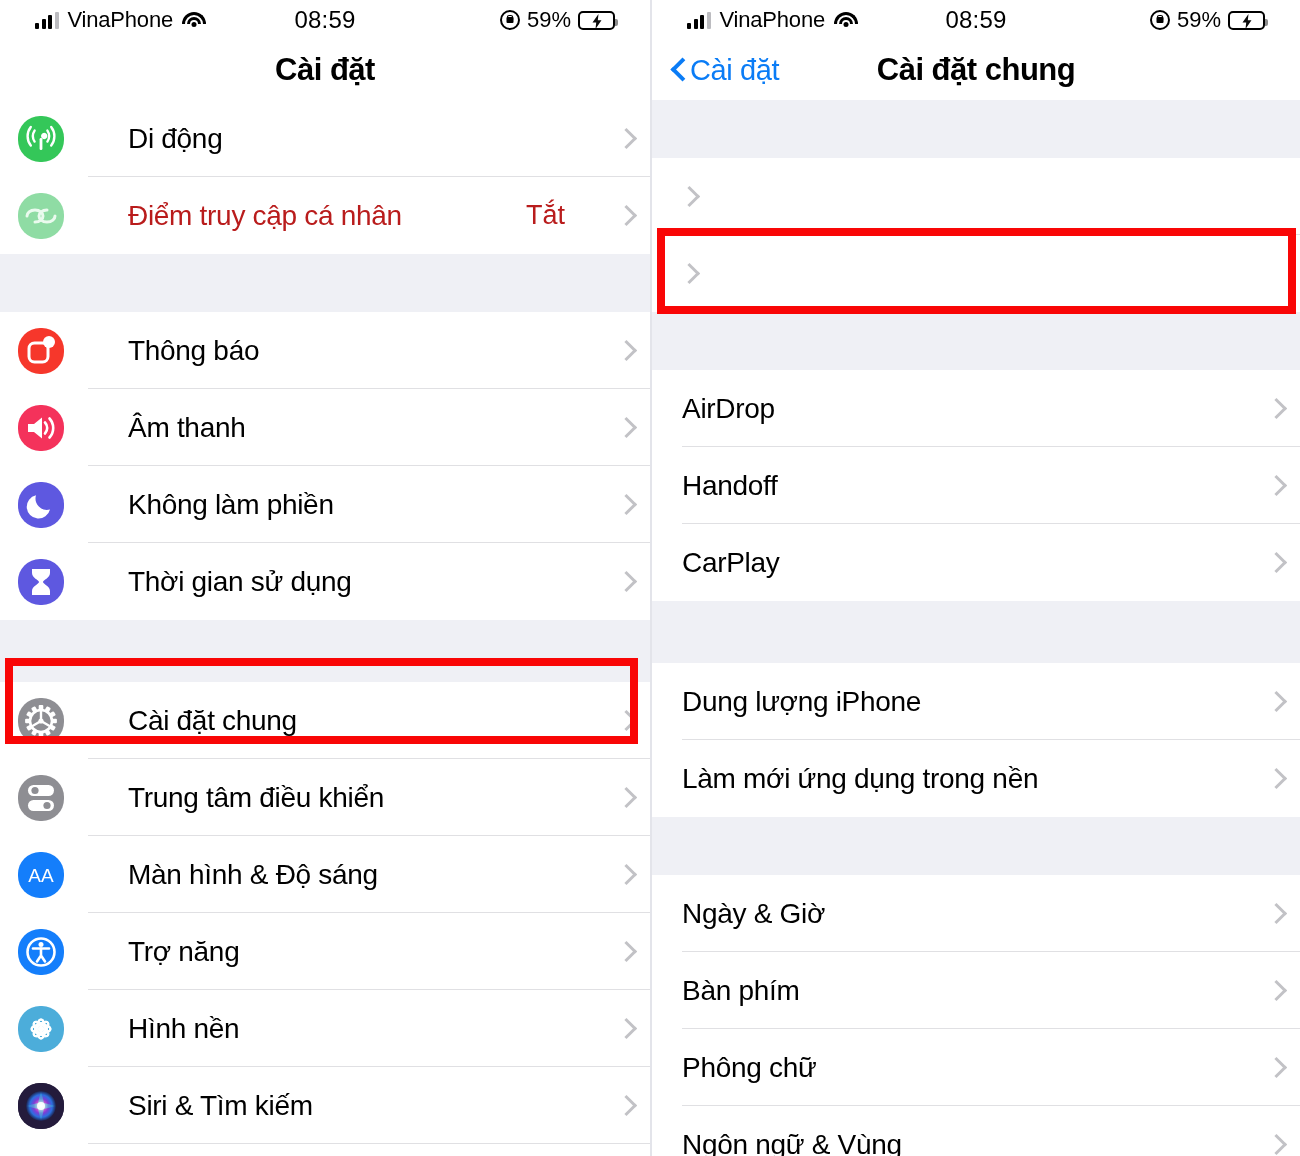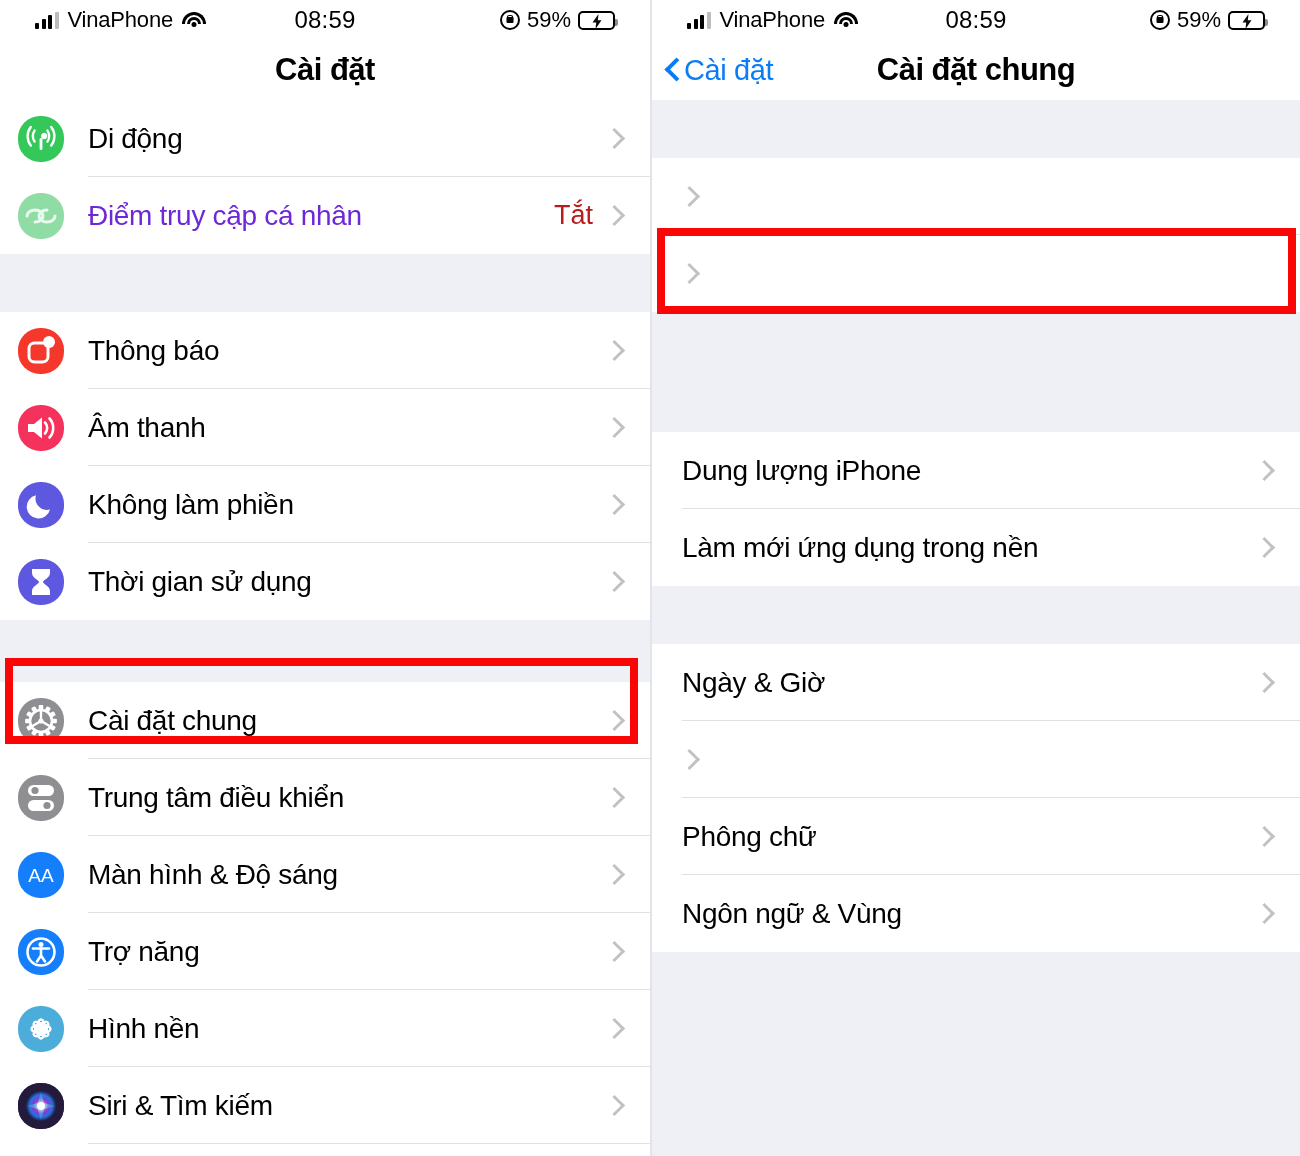--- a/index.html
+++ b/index.html
@@ -56,21 +56,21 @@
     position:relative; padding:2px; }
   .battery::after { content:""; position:absolute; right:-5px; top:6px;
     width:3px; height:7px; background:#000; border-radius:0 2px 2px 0; opacity:.45; }
   .battery .fill { width:62%; height:100%; background:#34c759; border-radius:2px; }
   .bolt { position:absolute; left:10px; top:1px; width:14px; height:15px; }
 
   
   .navbar {
     height:60px; background:#ffffff;
     display:flex; align-items:center; position:relative;
-    padding:0 14px;
+    padding:0 20px;
   }
   .nav-title {
     position:absolute; left:0; right:0; text-align:center;
     font-size:31px; font-weight:bold; color:#000; letter-spacing:-0.5px;
   }
   .nav-back { display:flex; align-items:center; gap:3px; position:relative; z-index:2; }
   .chev-back { width:15px; height:26px; position:relative; }
   .chev-back::before {
     content:""; position:absolute; left:2px; top:4px;
     width:13px; height:13px;
@@ -78,35 +78,36 @@
     transform:rotate(45deg);
   }
   .nav-back-label { font-size:29px; color:#0a7cf6; letter-spacing:-0.4px; }
 
   
   .list { background:#eff0f5; }
   .group { background:#ffffff; }
   .gap { background:#eff0f5; }
   .row {
     display:flex; align-items:center; position:relative;
-    background:#ffffff; padding-left:18px; padding-right:30px;
+    background:#ffffff; padding-left:18px; padding-right:18px;
     height:77px;
+    gap:40px;
   }
   .row.noicon { padding-left:30px; }
   .row .sep {
     position:absolute; bottom:0; right:0; height:1px; background:#e0e0e3;
   }
   .icon {
     width:46px; height:46px; border-radius:22px; flex:0 0 46px;
     margin-right:24px; position:relative;
     display:flex; align-items:center; justify-content:center;
     overflow:hidden;
   }
   .label { font-size:28px; color:#000; letter-spacing:-0.3px; flex:1; }
-  .label.dim { color:#6d28d9; }
+  .label.dim { color:#b91c1c; }
   .value { font-size:27px; color:#b91c1c; margin-right:14px; }
   .chev {
     width:13px; height:23px; position:relative; flex:0 0 13px;
   }
   .chev::before {
     content:""; position:absolute; left:0; top:4px;
     width:12px; height:12px;
     border-right:3.5px solid #c2c2c6; border-top:3.5px solid #c2c2c6;
     transform:rotate(45deg);
   }
@@ -393,40 +394,57 @@
         <div class="group">
           <div class="row noicon">
             <div class="chev"></div>
             <div class="sep" style="left: 30px;"></div>
           </div>
           <div class="row noicon">
             <div class="chev"></div>
           </div>
         </div>
         <div class="gap" style="height: 58px;"></div>
+        <div class="group">
+          <div class="row noicon">
+            <div class="label">AirDrop</div>
+            <div class="chev"></div>
+            <div class="sep" style="left: 30px;"></div>
+          </div>
+          <div class="row noicon">
+            <div class="label">Handoff</div>
+            <div class="chev"></div>
+            <div class="sep" style="left: 30px;"></div>
+          </div>
+          <div class="row noicon">
+            <div class="label">CarPlay</div>
+            <div class="chev"></div>
+          </div>
+        </div>
         <div class="gap" style="height: 62px;"></div>
         <div class="group">
           <div class="row noicon">
             <div class="label">Dung lượng iPhone</div>
             <div class="chev"></div>
             <div class="sep" style="left: 30px;"></div>
           </div>
           <div class="row noicon">
             <div class="label">Làm mới ứng dụng trong nền</div>
             <div class="chev"></div>
           </div>
         </div>
         <div class="gap" style="height: 58px;"></div>
         <div class="group">
           <div class="row noicon">
             <div class="label">Ngày &amp; Giờ</div>
             <div class="chev"></div>
             <div class="sep" style="left: 30px;"></div>
           </div>
           <div class="row noicon">
+            <div class="label">Bàn phím</div>
             <div class="chev"></div>
             <div class="sep" style="left: 30px;"></div>
           </div>
           <div class="row noicon">
             <div class="label">Phông chữ</div>
             <div class="chev"></div>
             <div class="sep" style="left: 30px;"></div>
           </div>
           <div class="row noicon">
             <div class="label">Ngôn ngữ &amp; Vùng</div>

